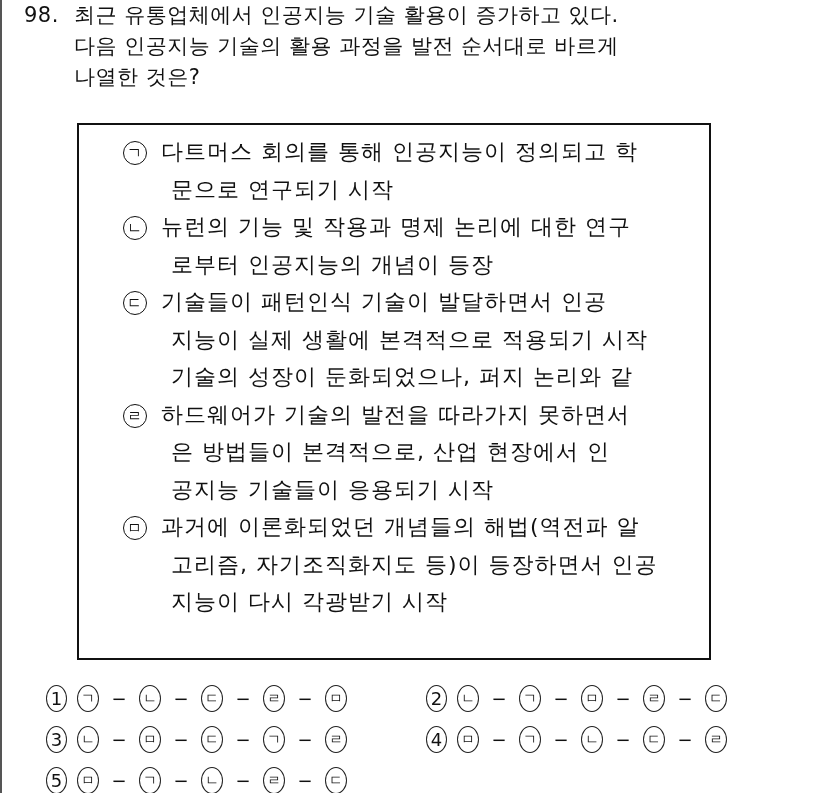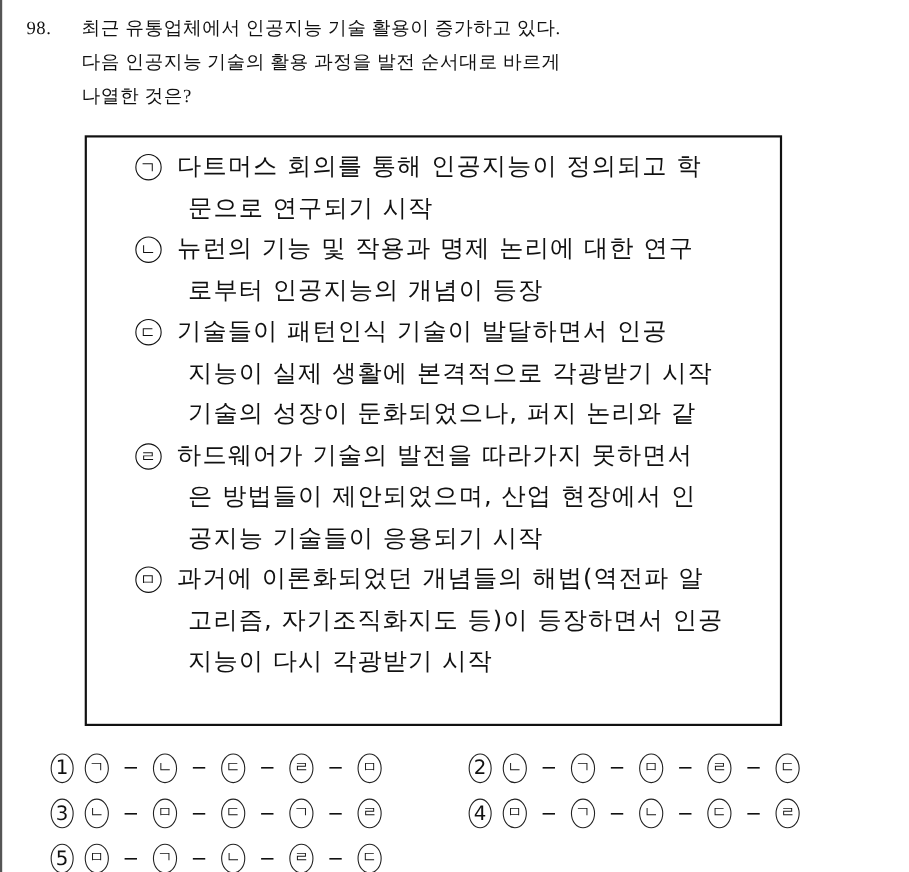--- a/index.html
+++ b/index.html
@@ -5,22 +5,22 @@
     html, body { margin: 0; padding: 0; background: #ffffff; }
     body {
       width: 826px; height: 793px; position: relative; overflow: hidden;
       font-family: "DejaVu Sans", "Liberation Sans", sans-serif;
       color: #111111;
     }
     .left-rule {
       position: absolute; left: 0; top: 0; width: 2px; height: 793px; background: #555555;
     }
     .question {
-      position: absolute; left: 24px; top: 10px; width: 720px;
-      font-size: 17px; line-height: 31px; letter-spacing: 0.5px; font-family: Liberation Serif, serif;
+      position: absolute; left: 24px; top: 0; width: 720px;
+      font-size: 21px; line-height: 31px; letter-spacing: 0.5px;
     }
     .q-line { display: block; white-space: nowrap; }
     .q-num { display: inline-block; width: 50px; }
     .q-indent { padding-left: 50px; }
     .box {
       position: absolute; left: 77px; top: 123px; width: 630px; height: 533px;
       border: 2px solid #111111; box-sizing: content-box;
     }
     .items { position: absolute; left: 10px; top: 8px; width: 610px; }
     .item { font-size: 22px; line-height: 37.5px; letter-spacing: 1px; }
@@ -60,26 +60,26 @@
     <div class="item">
       <span class="item-line"><span class="marker">ㄱ</span><span>다트머스 회의를 통해 인공지능이 정의되고 학</span></span>
       <span class="item-line cont">문으로 연구되기 시작</span>
     </div>
     <div class="item">
       <span class="item-line"><span class="marker">ㄴ</span><span>뉴런의 기능 및 작용과 명제 논리에 대한 연구</span></span>
       <span class="item-line cont">로부터 인공지능의 개념이 등장</span>
     </div>
     <div class="item">
       <span class="item-line"><span class="marker">ㄷ</span><span>기술들이 패턴인식 기술이 발달하면서 인공</span></span>
-      <span class="item-line cont">지능이 실제 생활에 본격적으로 각광받기 시작</span>
+      <span class="item-line cont">지능이 실제 생활에 본격적으로 적용되기 시작</span>
     </div>
     <div class="item">
       <span class="item-line cont">기술의 성장이 둔화되었으나, 퍼지 논리와 같</span>
       <span class="item-line"><span class="marker">ㄹ</span><span>하드웨어가 기술의 발전을 따라가지 못하면서</span></span>
-      <span class="item-line cont">은 방법들이 제안되었으며, 산업 현장에서 인</span>
+      <span class="item-line cont">은 방법들이 본격적으로, 산업 현장에서 인</span>
       <span class="item-line cont">공지능 기술들이 응용되기 시작</span>
     </div>
     <div class="item">
       <span class="item-line"><span class="marker">ㅁ</span><span>과거에 이론화되었던 개념들의 해법(역전파 알</span></span>
       <span class="item-line cont">고리즘, 자기조직화지도 등)이 등장하면서 인공</span>
       <span class="item-line cont">지능이 다시 각광받기 시작</span>
     </div>
   </div>
 </div>
 

